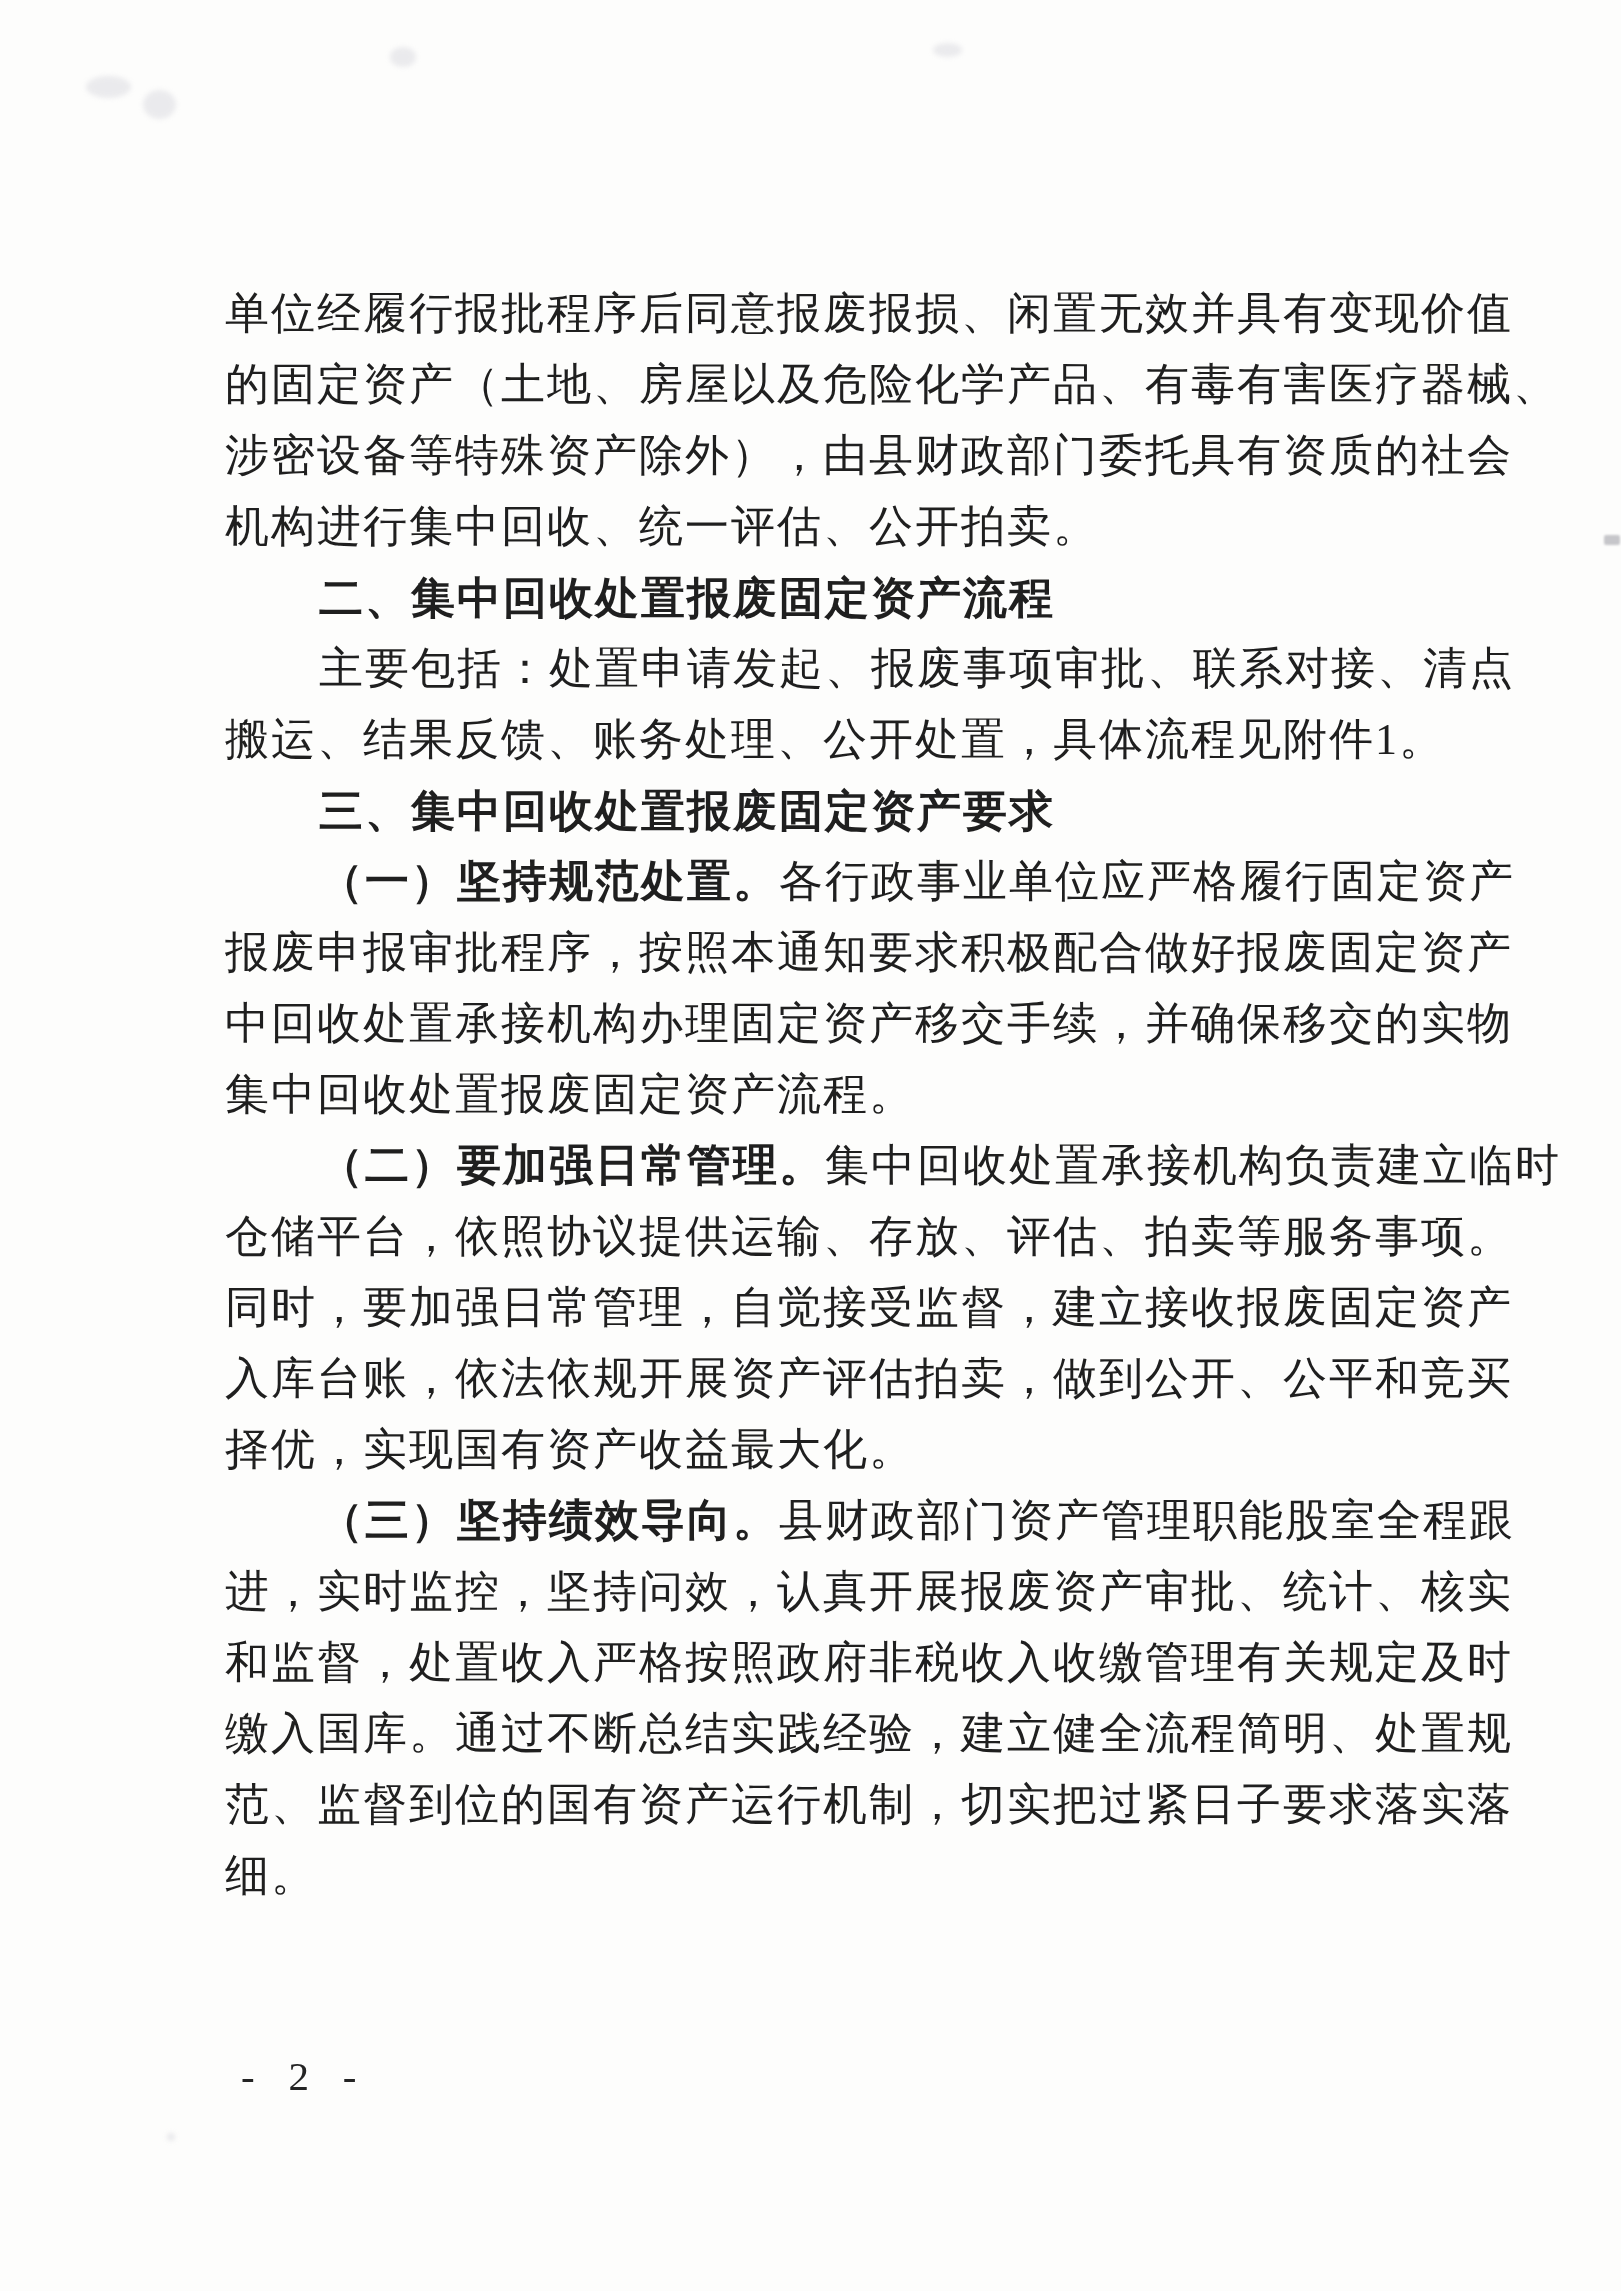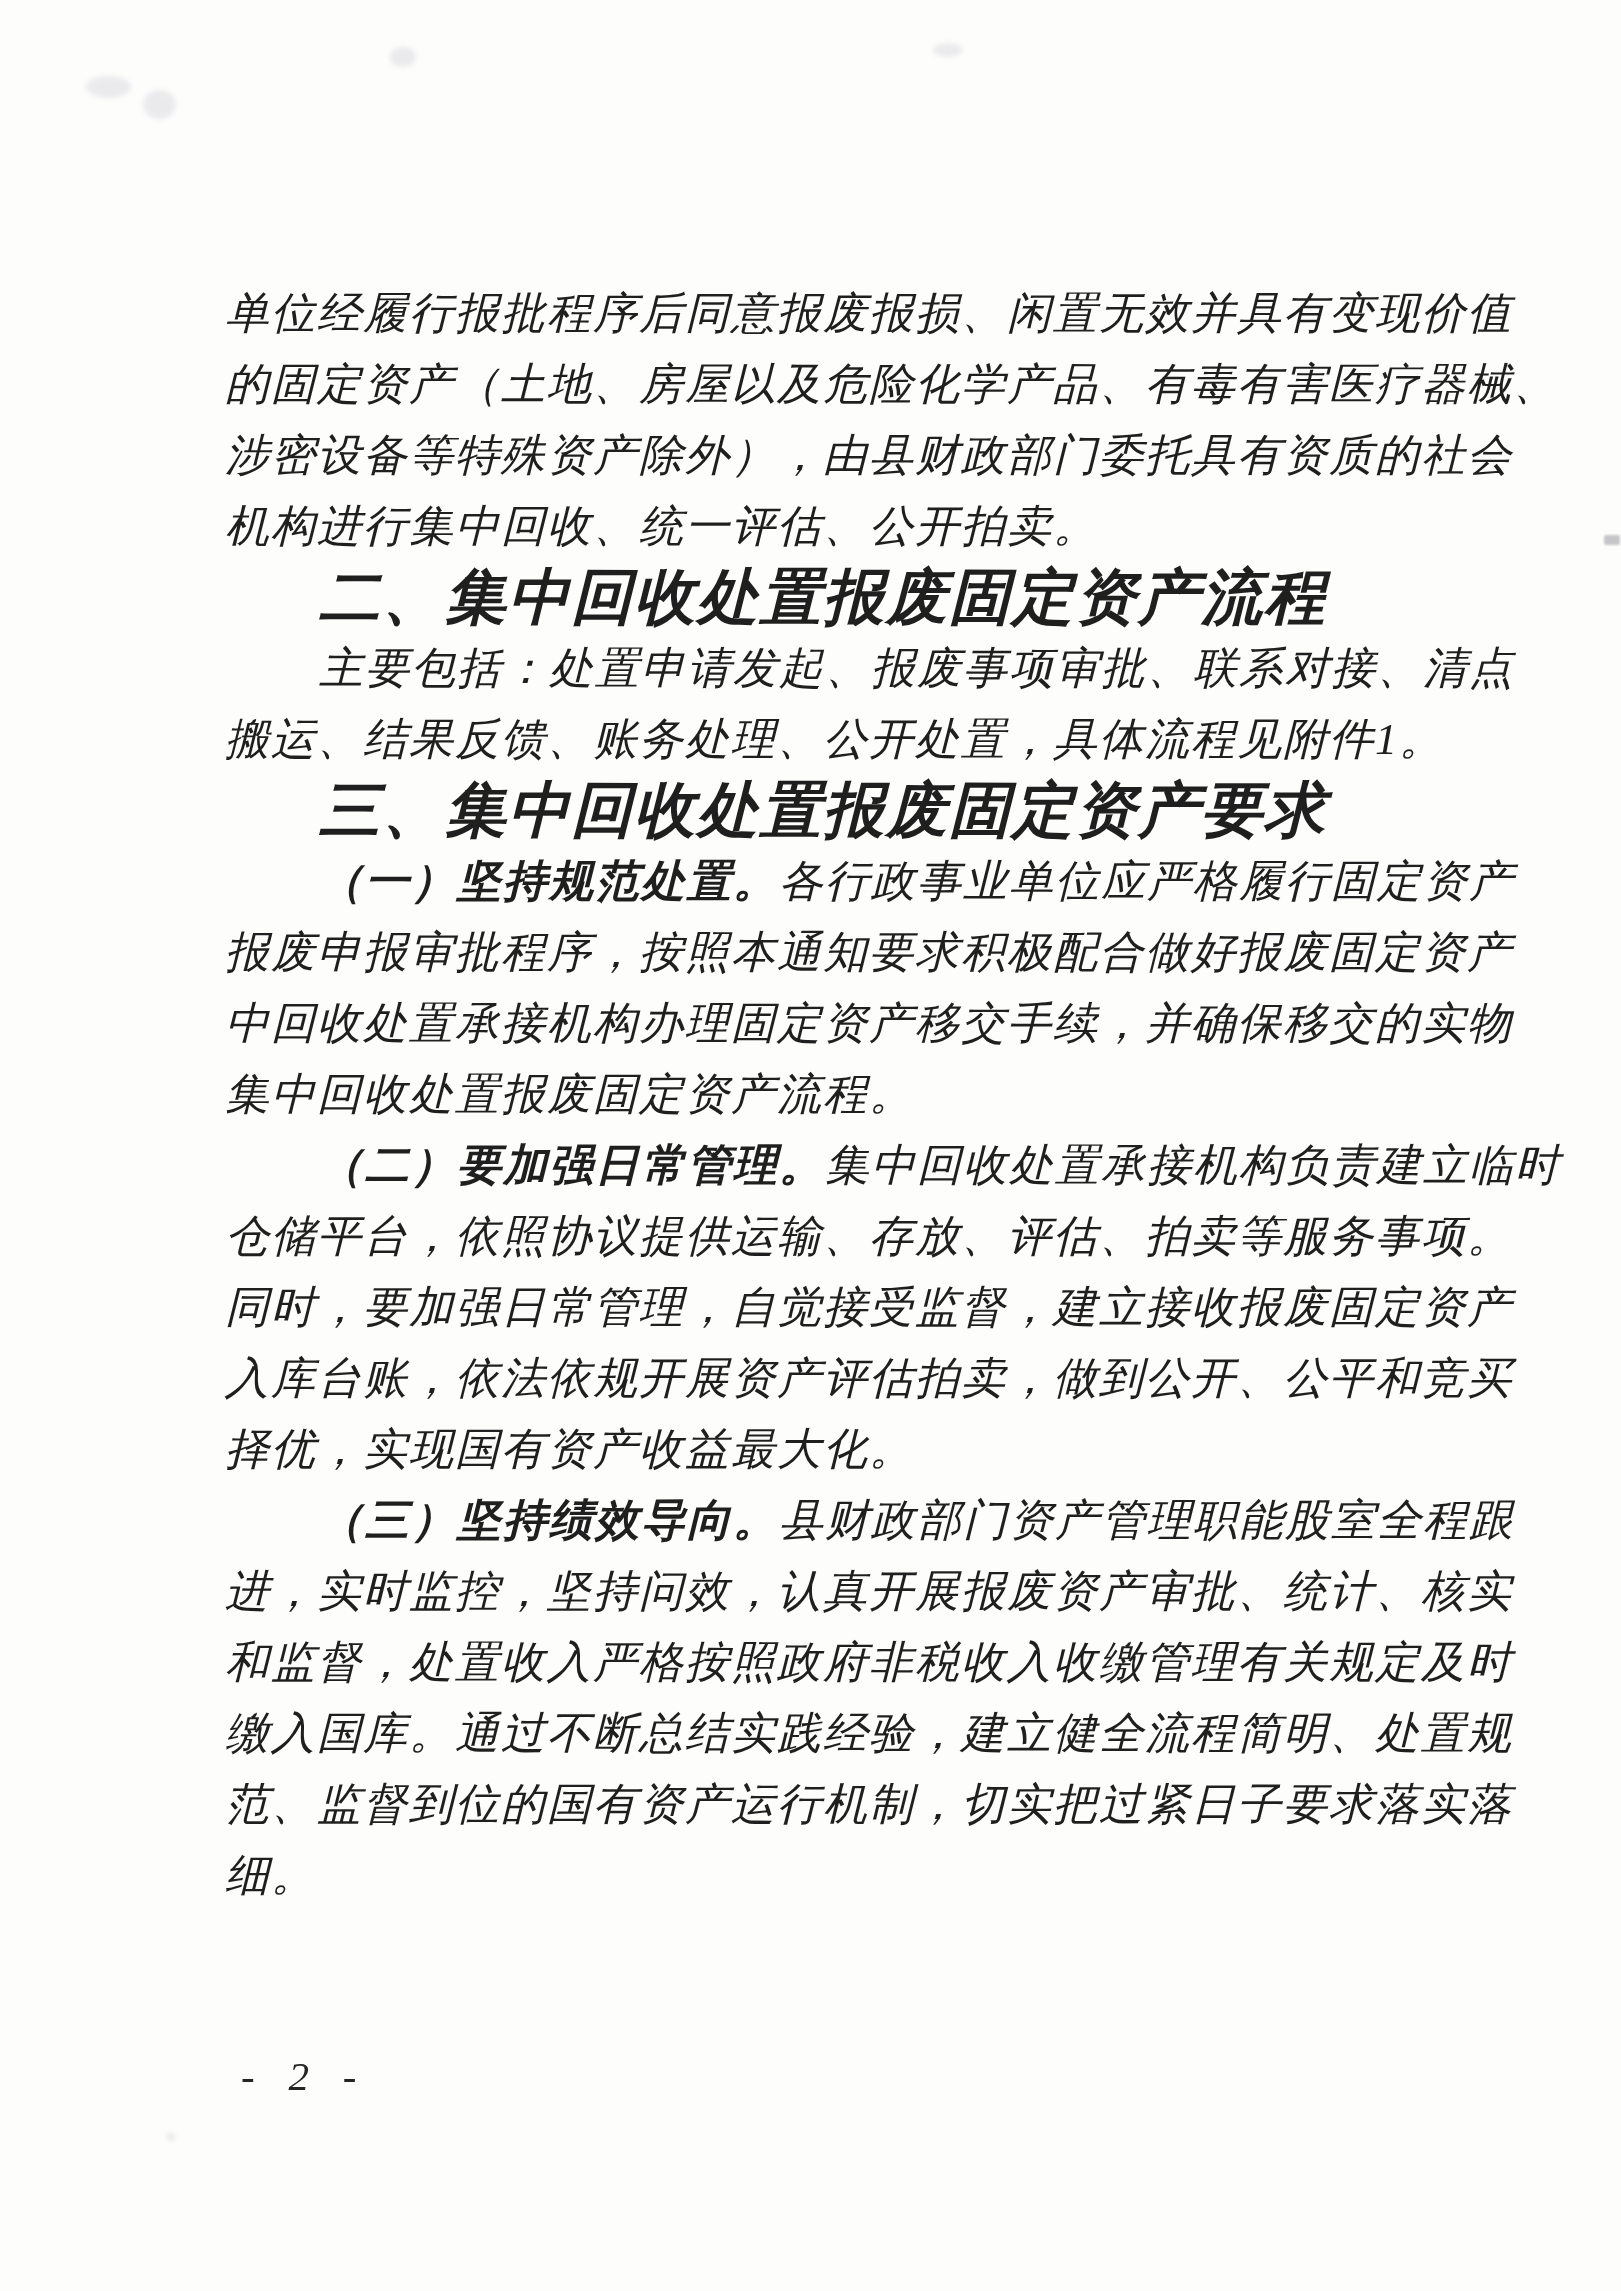--- a/index.html
+++ b/index.html
@@ -8,42 +8,41 @@
     background: #e8e8e8;
   }
   .page {
     position: relative;
     width: 1621px;
     height: 2292px;
     background: #fdfdfc;
     overflow: hidden;
     font-family: "Liberation Serif", "DejaVu Serif", serif;
     color: #1f1f1f;
-    font-style: italic;
   }
   .text-block {
     position: absolute;
     left: 225px;
     top: 278px;
     width: 1333px;
   }
   .line {
     font-size: 44px;
     line-height: 71px;
     letter-spacing: 2px;
     white-space: nowrap;
     font-weight: 400;
   }
   .indent {
     padding-left: 94px;
   }
   .heading {
     font-family: "Liberation Sans", "DejaVu Sans", sans-serif;
     font-weight: 700;
-    font-size: 61px;
+    font-size: 44px;
   }
   .lead-bold {
     font-weight: 700;
   }
   .page-number {
     position: absolute;
     left: 241px;
     top: 2052px;
     font-size: 41px;
     letter-spacing: 11.8px;

